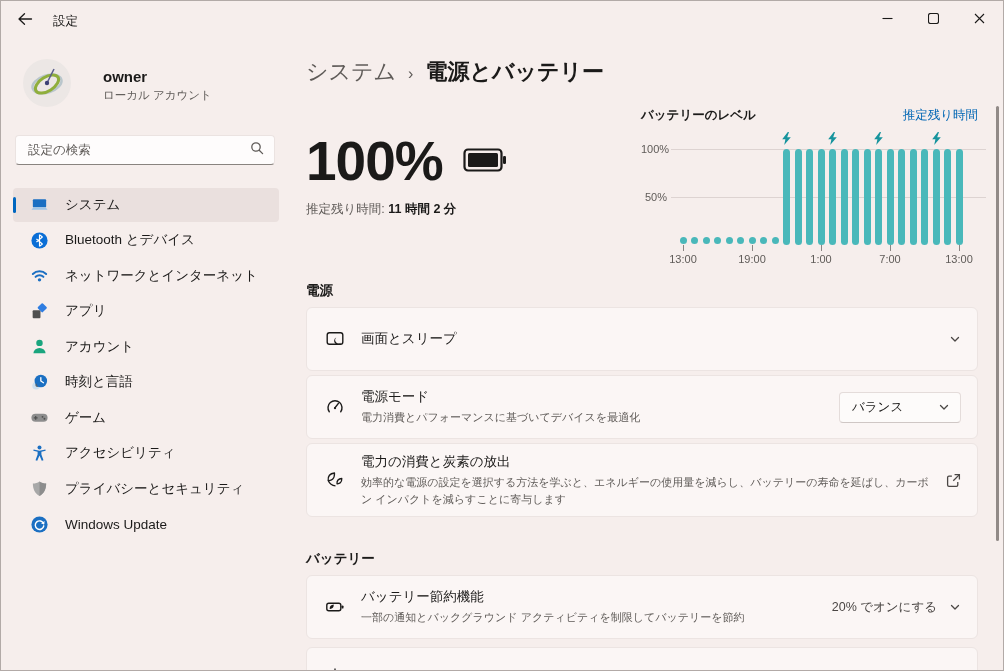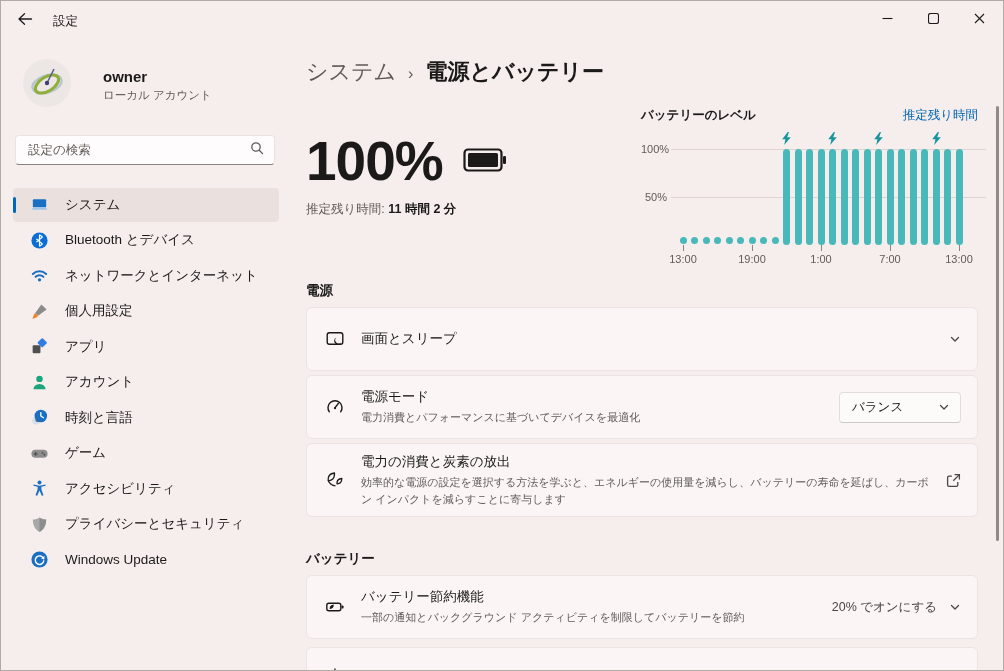--- a/index.html
+++ b/index.html
@@ -152,29 +152,20 @@
                 <path d="M5.9 11.4 a6.2 6.2 0 0 1 8.2 0"></path>
               </g>
               <circle cx="10" cy="14.6" r="1.8" fill="#1b6fc2"></circle>
             </svg>
           </span>
           <span>ネットワークとインターネット</span>
         </div>
         <div class="nav-item">
           <span class="nav-ic">
             <svg viewBox="0 0 20 20" width="19" height="19">
-              <path d="M12 2.5 L17.5 8 L8.5 14.5 L5.5 11.5 Z" fill="#8b8b8b"></path>
-              <path d="M5.5 11.5 L8.5 14.5 C7.5 16.5 5 17 2.5 17.5 C3.6 15.4 3.5 13 5.5 11.5 Z" fill="#e8862a"></path>
-            </svg>
-          </span>
-          <span>個人用設定</span>
-        </div>
-        <div class="nav-item">
-          <span class="nav-ic">
-            <svg viewBox="0 0 20 20" width="19" height="19">
               <rect x="2.8" y="8.8" width="8.2" height="8.2" rx="1" fill="#4f4f4f"></rect>
               <rect x="9.2" y="2.4" width="7.4" height="7.4" rx="1" transform="rotate(45 12.9 6.1)" fill="#2f7de1"></rect>
             </svg>
           </span>
           <span>アプリ</span>
         </div>
         <div class="nav-item">
           <span class="nav-ic">
             <svg viewBox="0 0 20 20" width="19" height="19">
               <circle cx="10" cy="6.2" r="3.4" fill="#1aa57e"></circle>

